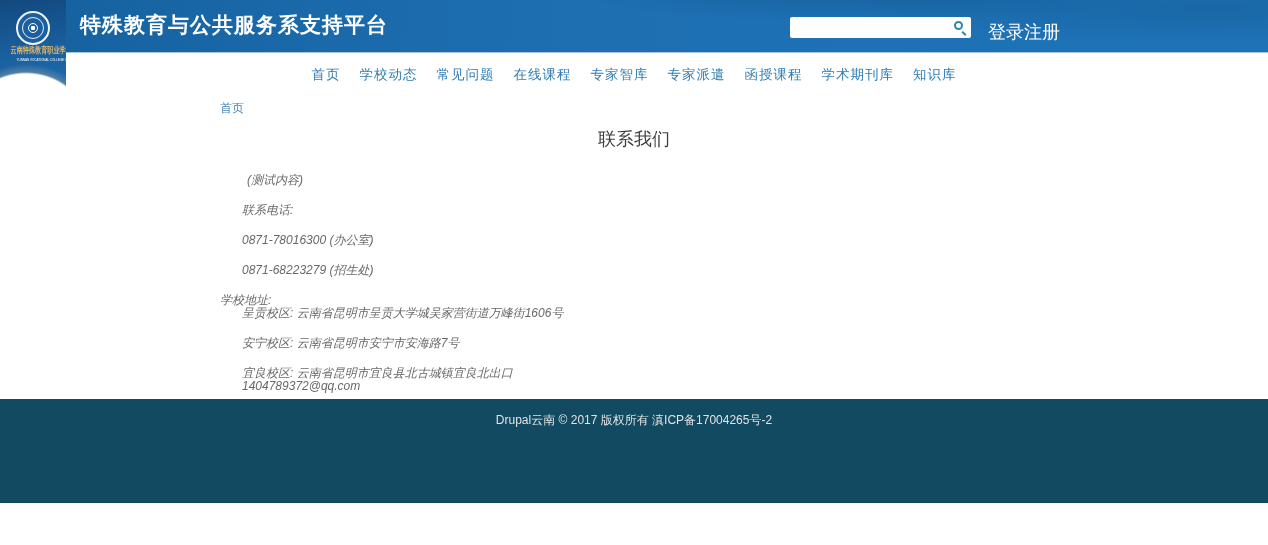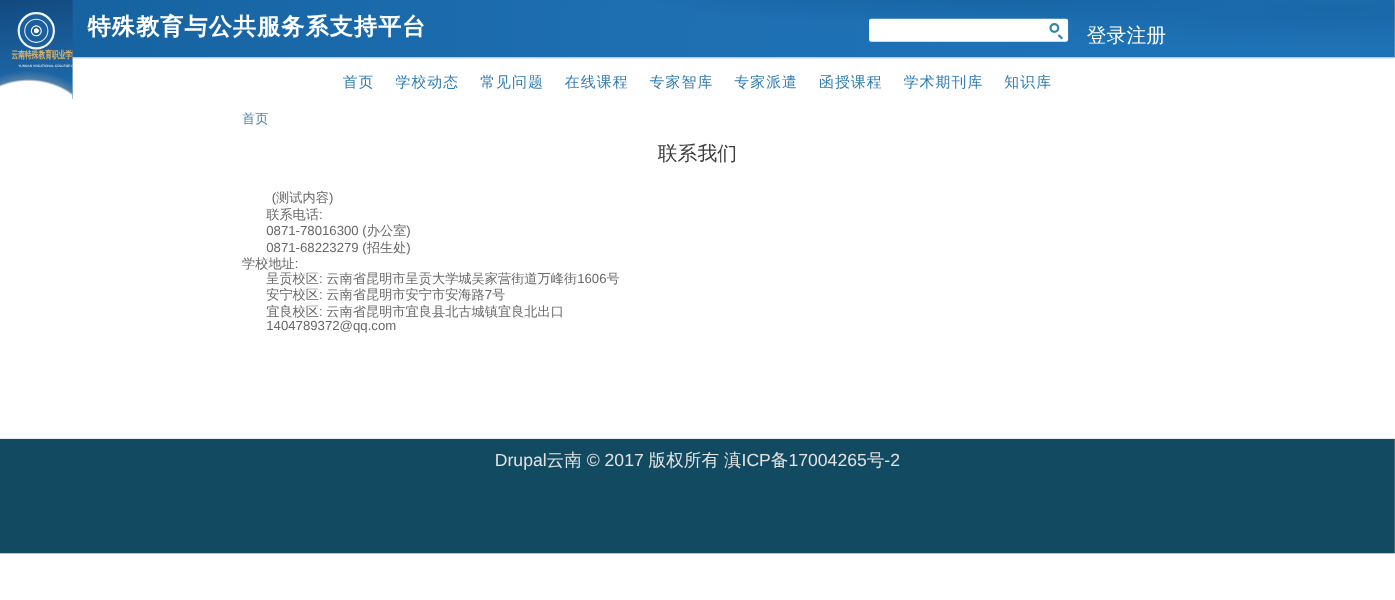--- a/index.html
+++ b/index.html
@@ -103,41 +103,41 @@
 
   
   .breadcrumb { position:absolute; top:100px; left:220px; font-size:12px; }
   .breadcrumb a { color:#4886b5; text-decoration:none; cursor:pointer; }
   .page-title {
     position:absolute; top:127px; left:0; right:0; text-align:center;
     font-size:18px; color:#3d3d3d; font-weight:normal; margin:0;
   }
   .article-body {
     position:absolute; top:174px; left:220px; width:760px;
-    font-size:12px; color:#686868;
-  }
-  .line { line-height:13px; margin-top:2px; white-space:nowrap; }
+    font-size:12px; color:#686868;font-style:italic;
+  }
+  .line { line-height:13px; margin-top:17px; white-space:nowrap; }
   .line:first-child { margin-top:0; }
   .line.tight { margin-top:0; }
   .lv0 { padding-left:0; }
   .lv1 { padding-left:22px; }
   .lv2 { padding-left:27px; }
 
   
   .footer {
     position:absolute; top:399px; left:0; right:0; height:104px;
     background:#114a61; color:#fff;
   }
   .footer-links {
     margin-top:23px; text-align:center; font-size:12px; line-height:14px;
   }
   .footer-link { color:#f0f0f0; text-decoration:none; cursor:pointer; }
   .divider { color:rgba(255,255,255,.4); margin:0 15px; }
   .copyright {
-    margin-top:14px; text-align:center; font-size:16px; line-height:14px;
+    margin-top:14px; text-align:center; font-size:12px; line-height:14px;
     color:#e3e3e3;
   }
 </style>
 </head>
 <body>
 
 <div class="stage">
 
   <div class="band">
     <div class="site-title">特殊教育与公共服务系支持平台</div>

